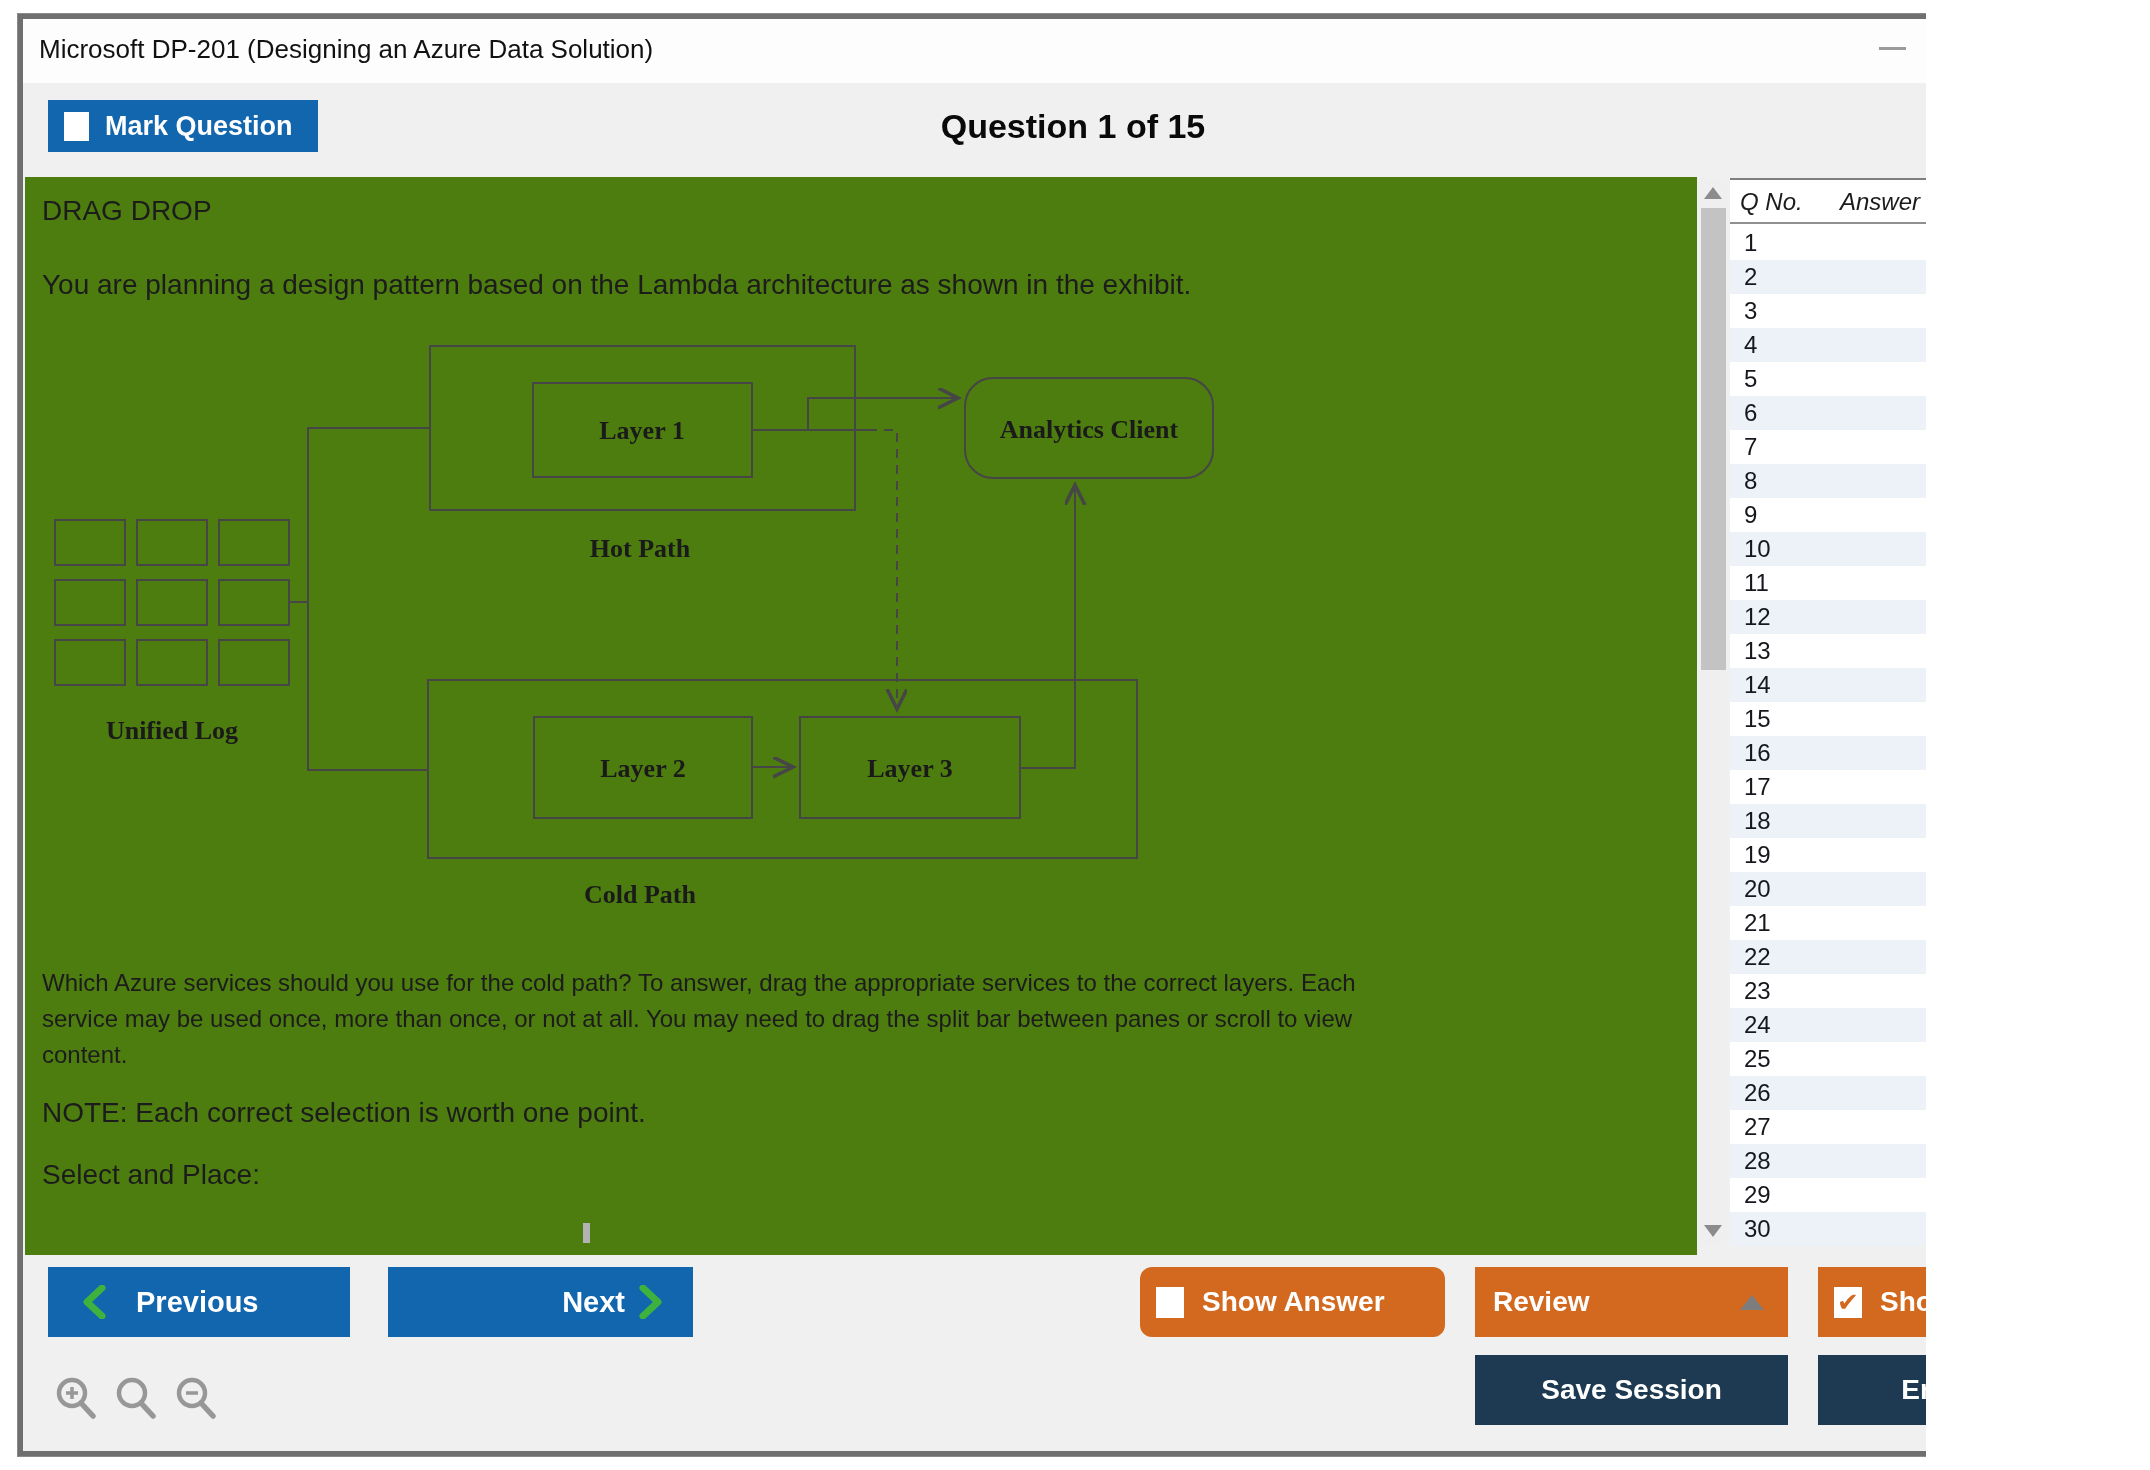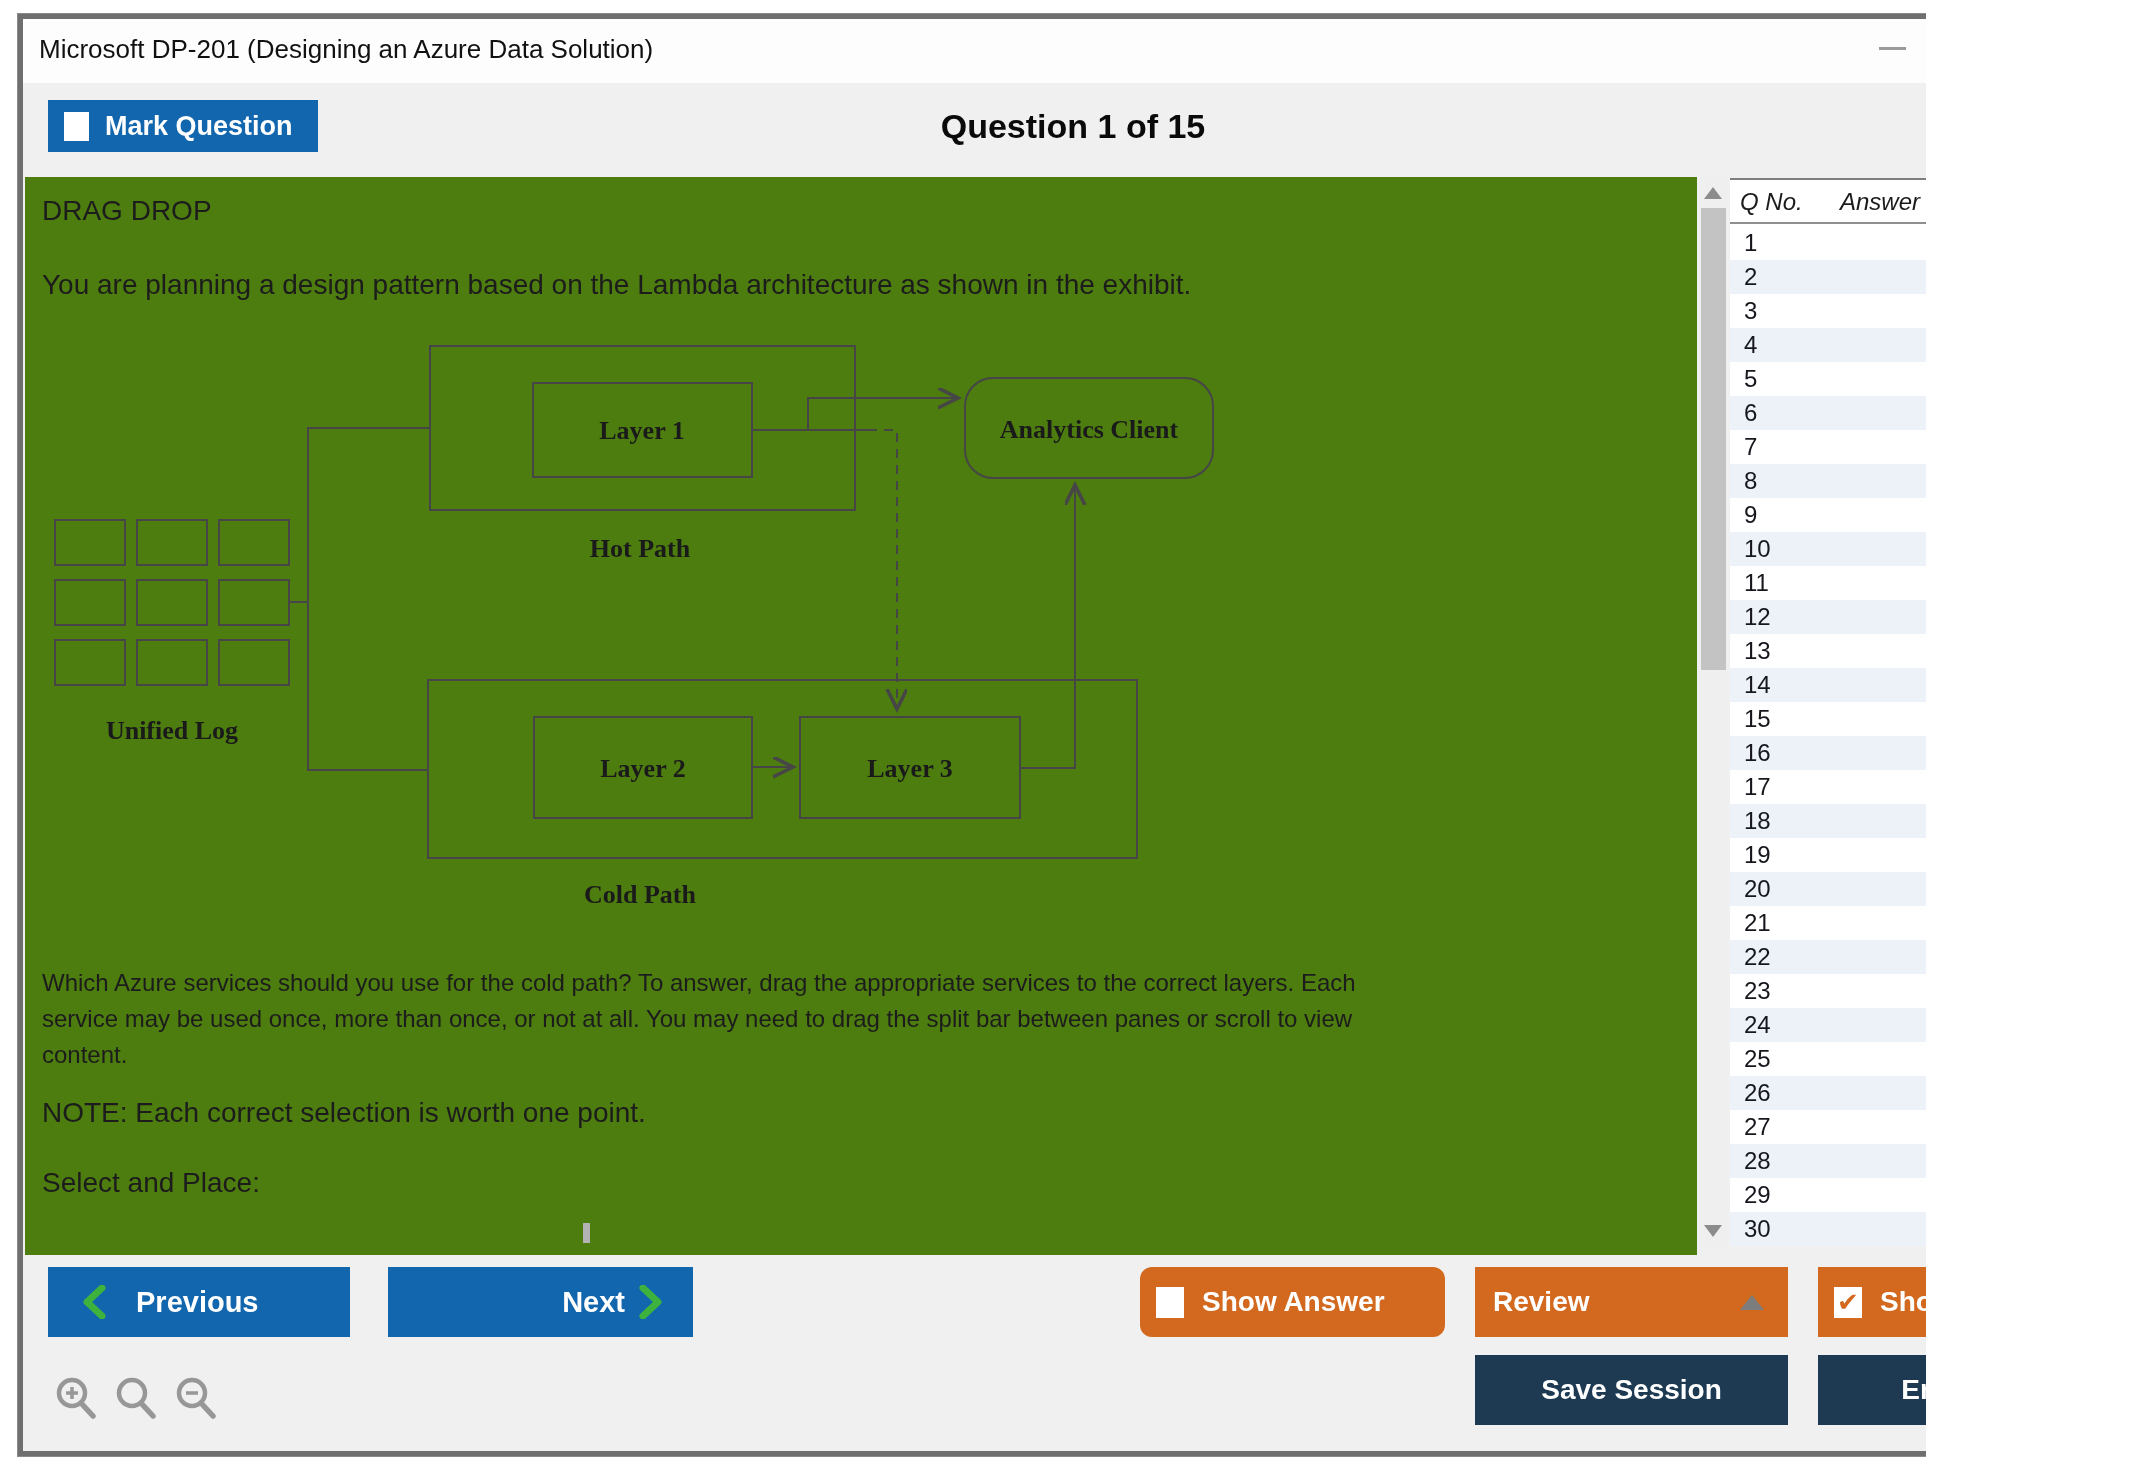--- a/index.html
+++ b/index.html
@@ -26,21 +26,21 @@
   .page-title { position:absolute; left:0; top:88px; width:2100px; text-align:center;
                 font-size:34px; font-weight:700; color:#0a0a0a; }
 
   
   .content { position:absolute; left:2px; top:158px; width:1672px; height:1078px; background:#4d7c0f; }
   .t-dragdrop { position:absolute; left:17px; top:18px; font-size:28px; color:#1c1c1c; }
   .t-intro    { position:absolute; left:17px; top:92px; font-size:28px; color:#1c1c1c; }
   .t-body     { position:absolute; left:17px; top:788px; width:1625px; font-size:24px; line-height:36px;
                 color:#1c1c1c; white-space:pre-line; }
   .t-note     { position:absolute; left:17px; top:920px; font-size:28px; color:#1c1c1c; }
-  .t-select   { position:absolute; left:17px; top:982px; font-size:28px; color:#1c1c1c;margin-top:8px; }
+  .t-select   { position:absolute; left:17px; top:982px; font-size:28px; color:#1c1c1c; }
   .diagram    { position:absolute; left:15px; top:78px; }
   .split-handle { position:absolute; left:558px; top:1046px; width:7px; height:20px; background:#b3b3b3; }
 
   
   .vscroll { position:absolute; left:1677px; top:159px; width:27px; height:1068px; background:#efefef; }
   .tri-up   { position:absolute; left:4px; top:9px; width:0; height:0;
               border-left:9px solid transparent; border-right:9px solid transparent; border-bottom:12px solid #8c8c8c; }
   .tri-down { position:absolute; left:4px; bottom:9px; width:0; height:0;
               border-left:9px solid transparent; border-right:9px solid transparent; border-top:12px solid #8c8c8c; }
   .vthumb { position:absolute; left:1px; top:30px; width:25px; height:462px; background:#c3c3c3; }

